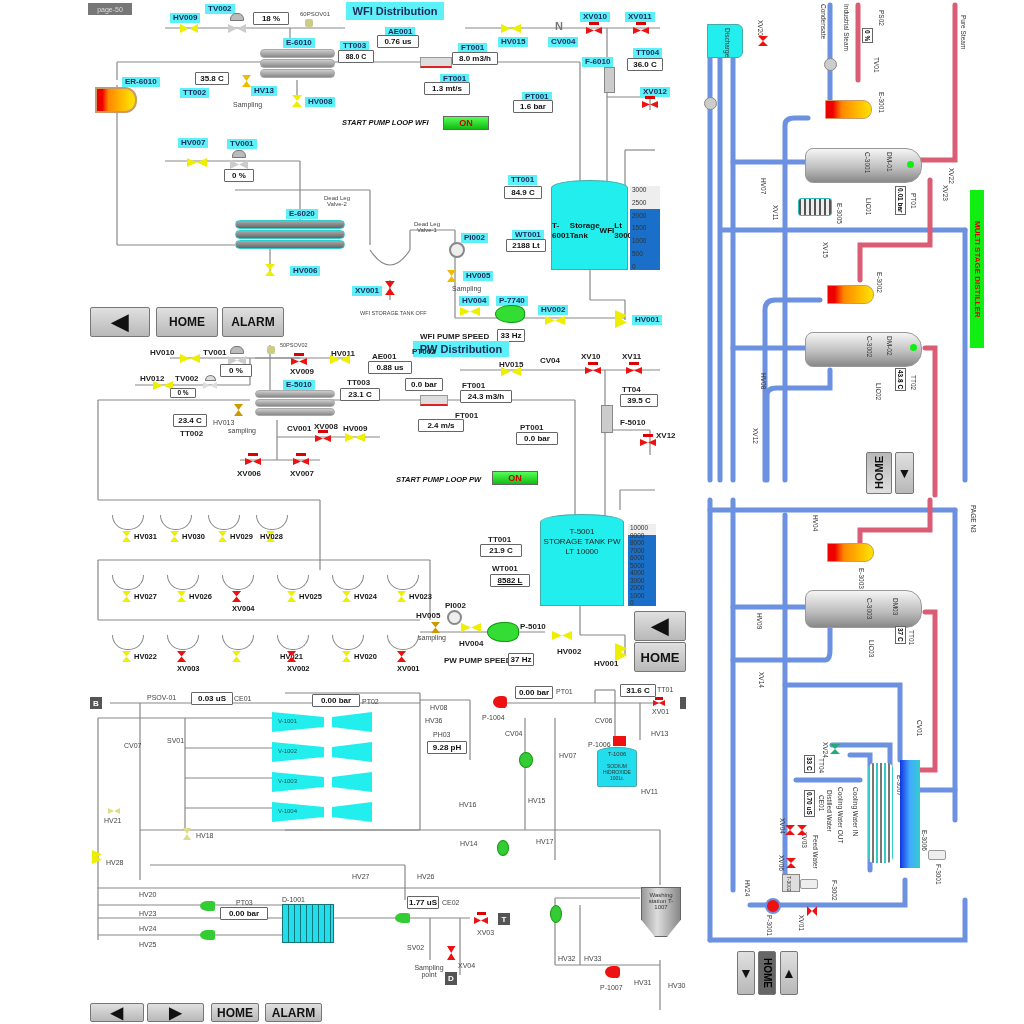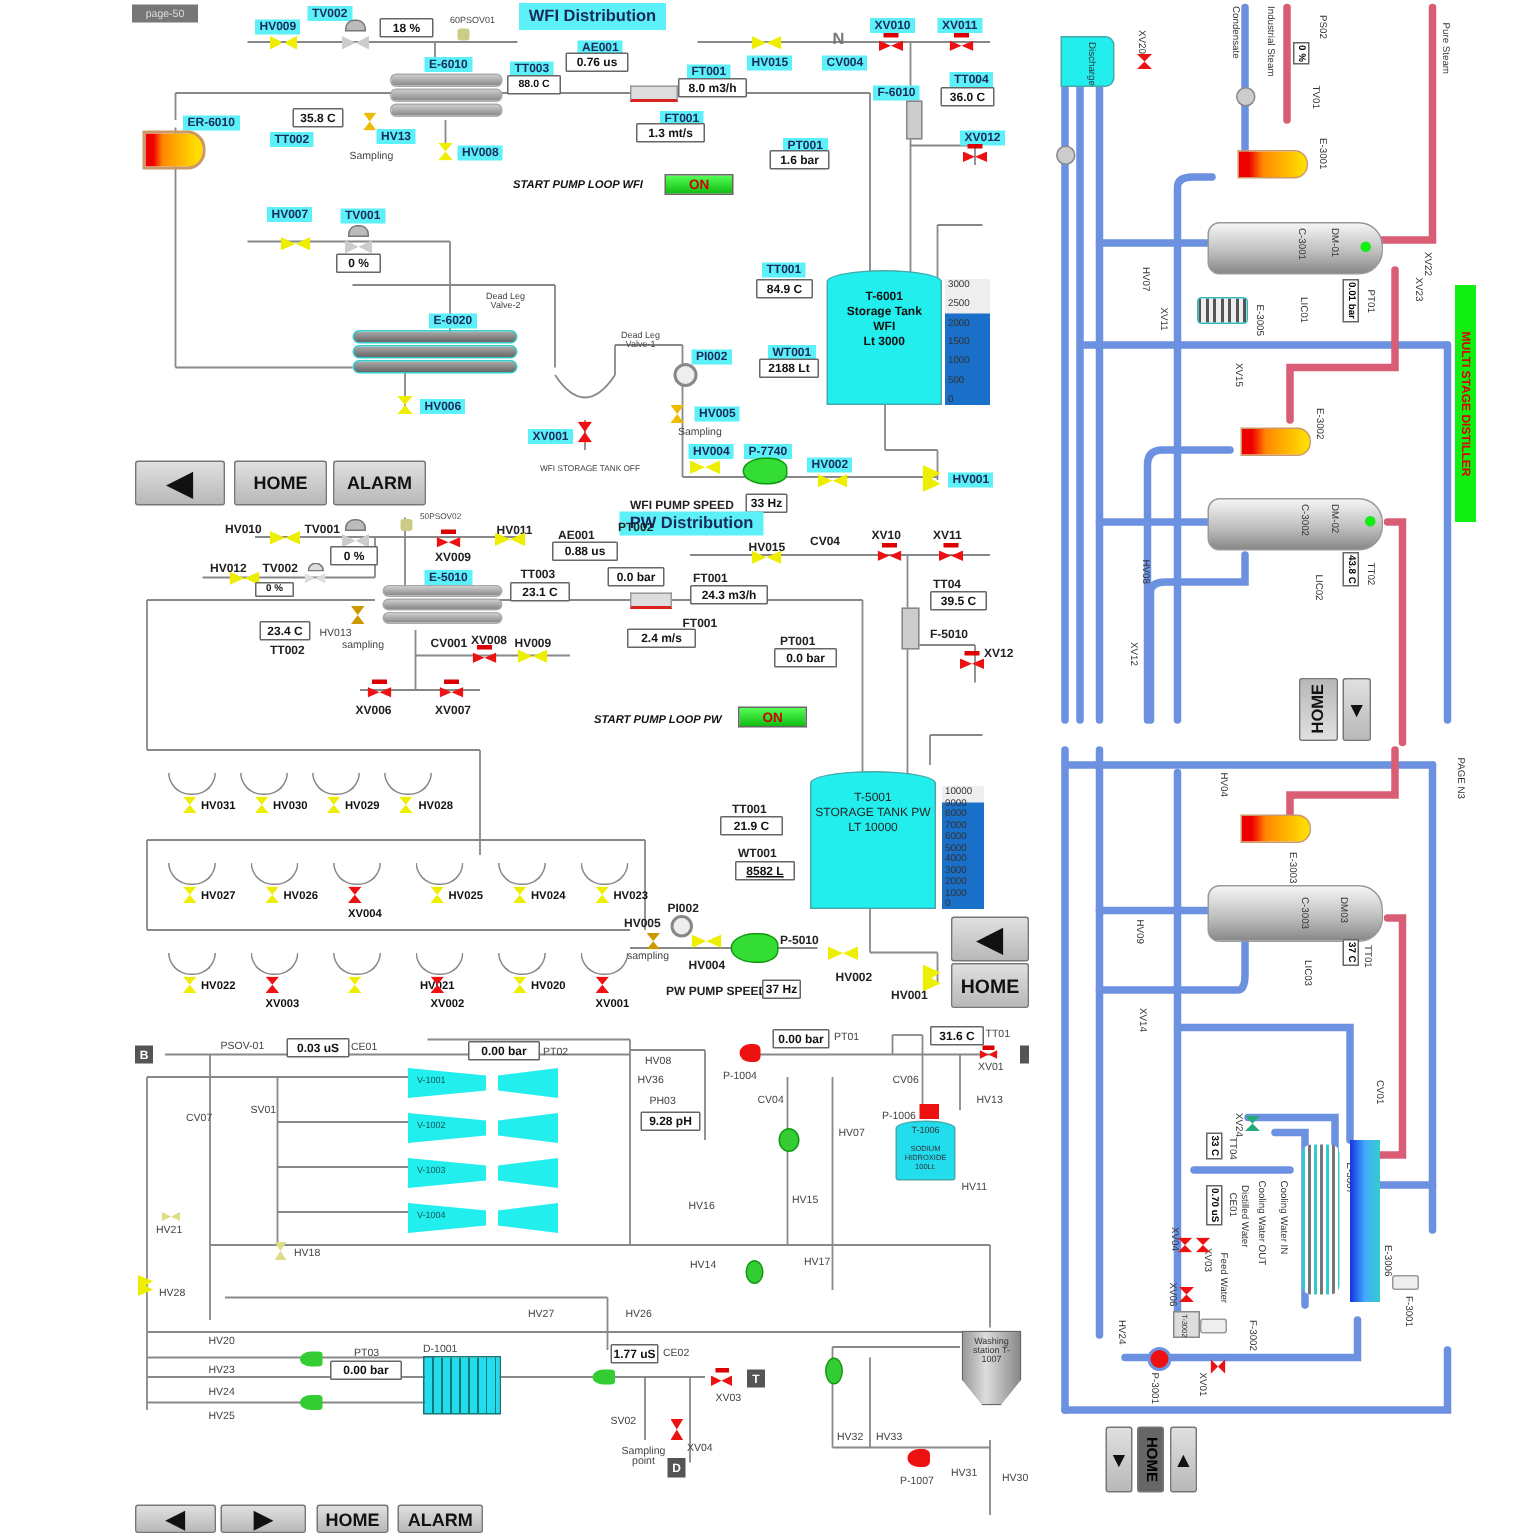--- a/index.html
+++ b/index.html
@@ -242,21 +242,21 @@
   </div>
 <div class="val" style="left:224px;top:169px;width:28px;">0 %</div>
 <span class="lbl-n" style="left:322px;top:195px;font-size:6px;width:30px;white-space:normal;text-align:center">Dead Leg Valve-2</span>
 <span class="tag" style="left:286px;top:209px">E-6020</span>
 <div class="abs" style="left:235px;top:219px;width:110px;height:28px;">
   <div style="height:7px;margin:1px 0;border:1.5px solid #3cc;border-radius:5px;background:linear-gradient(#aaa,#666);"></div>
   <div style="height:7px;margin:1px 0;border:1.5px solid #3cc;border-radius:5px;background:linear-gradient(#aaa,#666);"></div>
   <div style="height:7px;margin:1px 0;border:1.5px solid #3cc;border-radius:5px;background:linear-gradient(#aaa,#666);"></div>
 </div>
 <div class="abs" style="left:265px;top:264px;width:10px;height:12px;background:#ee0;clip-path:polygon(0 0,100% 0,50% 50%,100% 100%,0 100%,50% 50%);"></div>
-<span class="tag" style="left:280px;top:266px">HV006</span>
+<span class="tag" style="left:290px;top:266px">HV006</span>
 
 <span class="lbl-n" style="left:412px;top:221px;font-size:6px;width:30px;white-space:normal;text-align:center">Dead Leg Valve-1</span>
 <span class="tag" style="left:461px;top:233px">PI002</span>
 <div class="abs" style="left:449px;top:242px;width:12px;height:12px;border:2px solid #888;border-radius:50%;background:#eee;"></div>
 <div class="abs" style="left:447px;top:270px;width:9px;height:12px;background:#eb0;clip-path:polygon(0 0,100% 0,50% 50%,100% 100%,0 100%,50% 50%);"></div>
 <span class="tag" style="left:463px;top:271px">HV005</span>
 <span class="lbl-n" style="left:452px;top:285px">Sampling</span>
 <span class="tag" style="left:352px;top:286px">XV001</span>
 <div class="abs" style="left:385px;top:281px;width:14px;height:14px;background:#e11;clip-path:polygon(0 0,70% 0,35% 50%,70% 100%,0 100%,35% 50%);"></div>
 <span class="lbl-n" style="left:360px;top:310px;font-size:5.5px">WFI STORAGE TANK OFF</span>
@@ -269,21 +269,21 @@
 <div class="abs" style="left:545px;top:316px;width:20px;height:9px;background:#ee0;clip-path:polygon(0 0,50% 50%,100% 0,100% 100%,50% 50%,0 100%);"></div>
 <span class="lbl" style="left:420px;top:332px">WFI  PUMP SPEED</span>
 <div class="val" style="left:497px;top:329px;width:26px;">33 Hz</div>
 <div class="abs" style="left:615px;top:310px;width:12px;height:18px;background:#ee0;clip-path:polygon(0 0,100% 30%,50% 50%,100% 70%,0 100%);"></div>
 <span class="tag" style="left:632px;top:315px">HV001</span>
 
 <span class="tag" style="left:508px;top:175px">TT001</span>
 <div class="val" style="left:504px;top:186px;width:36px;">84.9 C</div>
 <span class="tag" style="left:512px;top:230px">WT001</span>
 <div class="val" style="left:506px;top:239px;width:38px;">2188 Lt</div>
-<div class="abs" style="left:551px;top:180px;width:77px;height:90px;background:#2ee;border:1px solid #4aa;border-radius:40px 40px 0 0 / 8px 8px 0 0;display:flex;flex-direction:column;align-items:center;padding-top:12px;box-sizing:border-box;font-weight:bold;font-size:8px;color:#111;line-height:10px;">
+<div class="abs" style="left:551px;top:180px;width:77px;height:90px;background:#2ee;border:1px solid #4aa;border-radius:40px 40px 0 0 / 8px 8px 0 0;display:flex;flex-direction:row;align-items:center;padding-top:12px;box-sizing:border-box;font-weight:bold;font-size:8px;color:#111;line-height:10px;">
   <span>T-6001</span>
   <span>Storage Tank</span>
   <span>WFI</span>
   <span>Lt 3000</span>
 </div>
 <div class="abs" id="wfi-gauge" style="left:630px;top:186px;width:30px;height:84px;background:#eee;overflow:hidden;">
   <div id="wfi-gauge-fill" style="position: absolute; left: 0px; bottom: 0px; width: 100%; background: rgb(26, 111, 200); height: 73%;"></div>
   <div id="wfi-gauge-scale" style="position:absolute;left:2px;top:0;bottom:0;display:flex;flex-direction:column;justify-content:space-between;font-size:6.5px;color:#333;">
       <span>3000</span>
       <span>2500</span>
@@ -405,21 +405,21 @@
       <span style="position: absolute; left: 34px; top: 17px; font-size: 7.5px; font-weight: bold; color: rgb(17, 17, 17); white-space: nowrap;">HV030</span>
     </div>
     <div style="position: absolute; left: 96px; top: 0px; width: 48px; height: 40px;">
       <div style="position: absolute; left: 12px; top: 0px; width: 30px; height: 14px; border-right: 1px solid rgb(136, 136, 136); border-bottom: 1px solid rgb(136, 136, 136); border-left: 1px solid rgb(136, 136, 136); border-image: initial; border-top: none; border-radius: 0px 0px 15px 15px;"></div>
       <div style="position: absolute; left: 22px; top: 16px; width: 9px; height: 11px; background: rgb(238, 238, 0); clip-path: polygon(0px 0px, 100% 0px, 50% 50%, 100% 100%, 0px 100%, 50% 50%);"></div>
       <span style="position: absolute; left: 34px; top: 17px; font-size: 7.5px; font-weight: bold; color: rgb(17, 17, 17); white-space: nowrap;">HV029</span>
     </div>
     <div style="position: absolute; left: 144px; top: 0px; width: 48px; height: 40px;">
       <div style="position: absolute; left: 12px; top: 0px; width: 30px; height: 14px; border-right: 1px solid rgb(136, 136, 136); border-bottom: 1px solid rgb(136, 136, 136); border-left: 1px solid rgb(136, 136, 136); border-image: initial; border-top: none; border-radius: 0px 0px 15px 15px;"></div>
       <div style="position: absolute; left: 22px; top: 16px; width: 9px; height: 11px; background: rgb(238, 238, 0); clip-path: polygon(0px 0px, 100% 0px, 50% 50%, 100% 100%, 0px 100%, 50% 50%);"></div>
-      <span style="position: absolute; left: 35px; top: 17px; font-size: 7.5px; font-weight: bold; color: rgb(17, 17, 17); white-space: nowrap;">HV028</span>
+      <span style="position: absolute; left: 16px; top: 17px; font-size: 7.5px; font-weight: bold; color: rgb(17, 17, 17); white-space: nowrap;">HV028</span>
     </div>
   </div>
 <div id="row2" class="abs" style="left:100px;top:575px;width:330px;height:40px;">
     <div style="position: absolute; left: 0px; top: 0px; width: 55px; height: 40px;">
       <div style="position: absolute; left: 12px; top: 0px; width: 30px; height: 14px; border-right: 1px solid rgb(136, 136, 136); border-bottom: 1px solid rgb(136, 136, 136); border-left: 1px solid rgb(136, 136, 136); border-image: initial; border-top: none; border-radius: 0px 0px 15px 15px;"></div>
       <div style="position: absolute; left: 22px; top: 16px; width: 9px; height: 11px; background: rgb(238, 238, 0); clip-path: polygon(0px 0px, 100% 0px, 50% 50%, 100% 100%, 0px 100%, 50% 50%);"></div>
       <span style="position: absolute; left: 34px; top: 17px; font-size: 7.5px; font-weight: bold; color: rgb(17, 17, 17); white-space: nowrap;">HV027</span>
     </div>
     <div style="position: absolute; left: 55px; top: 0px; width: 55px; height: 40px;">
       <div style="position: absolute; left: 12px; top: 0px; width: 30px; height: 14px; border-right: 1px solid rgb(136, 136, 136); border-bottom: 1px solid rgb(136, 136, 136); border-left: 1px solid rgb(136, 136, 136); border-image: initial; border-top: none; border-radius: 0px 0px 15px 15px;"></div>

